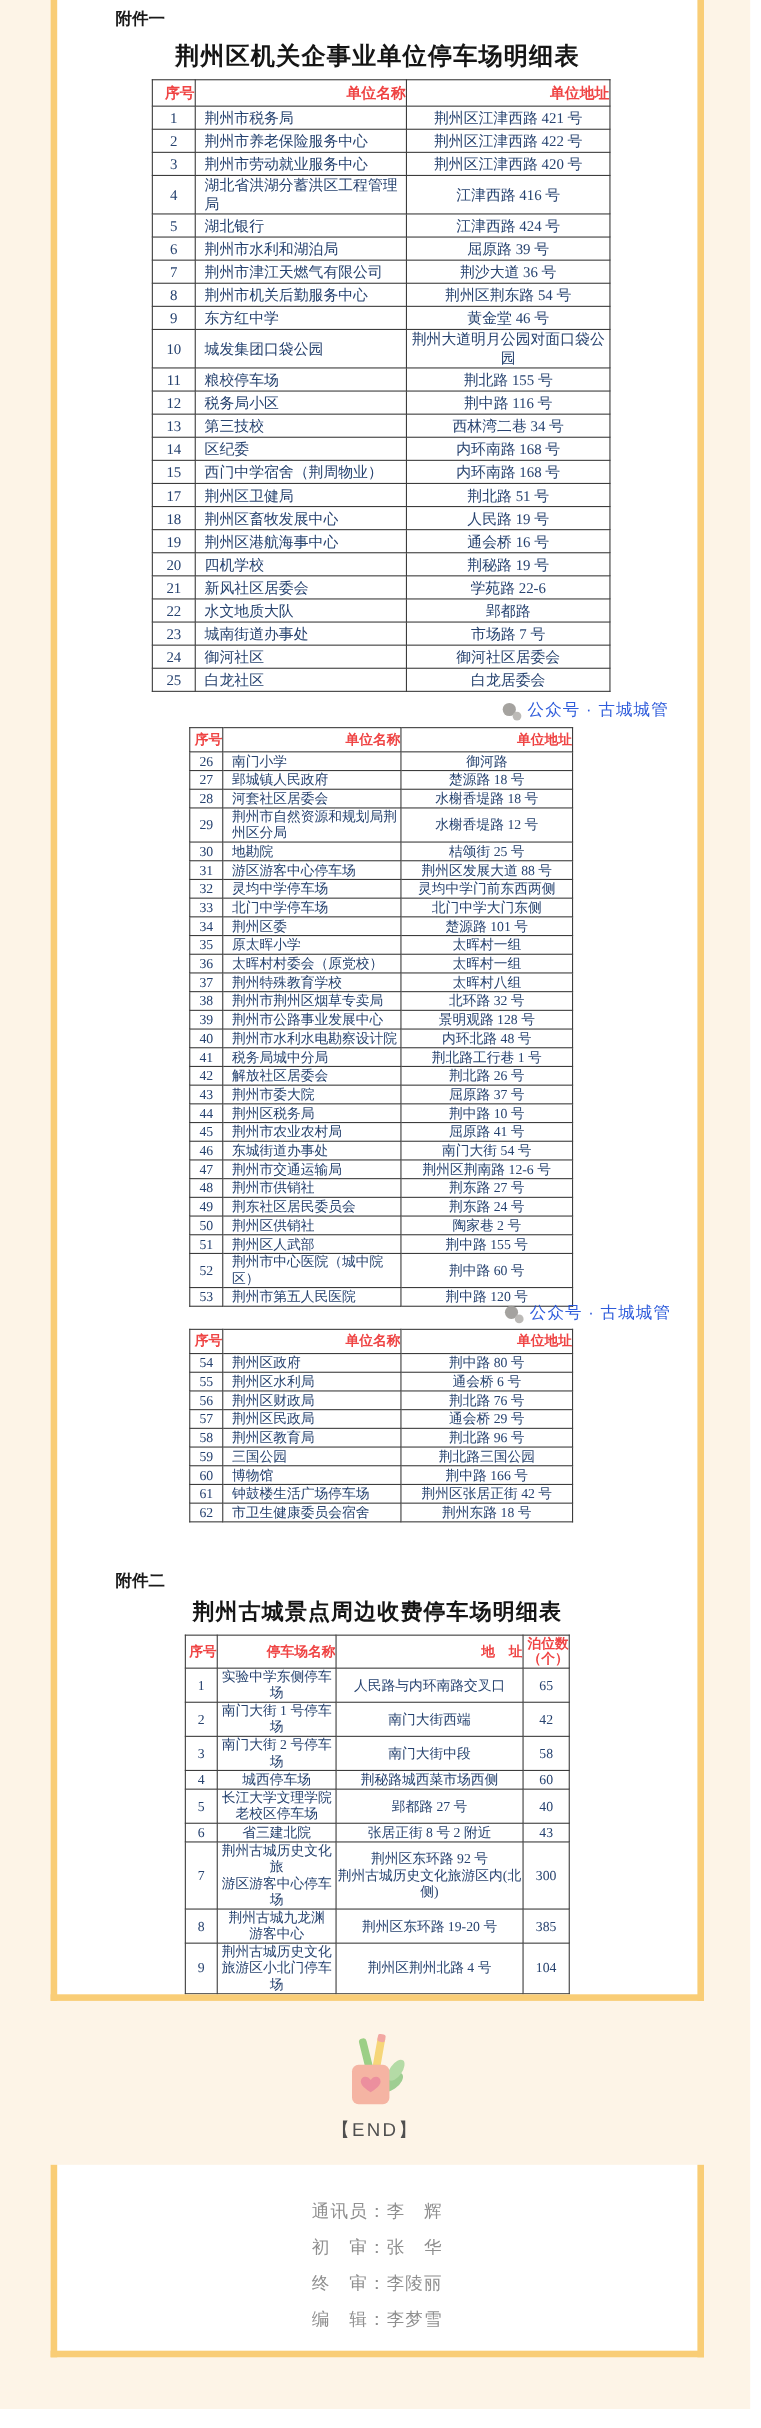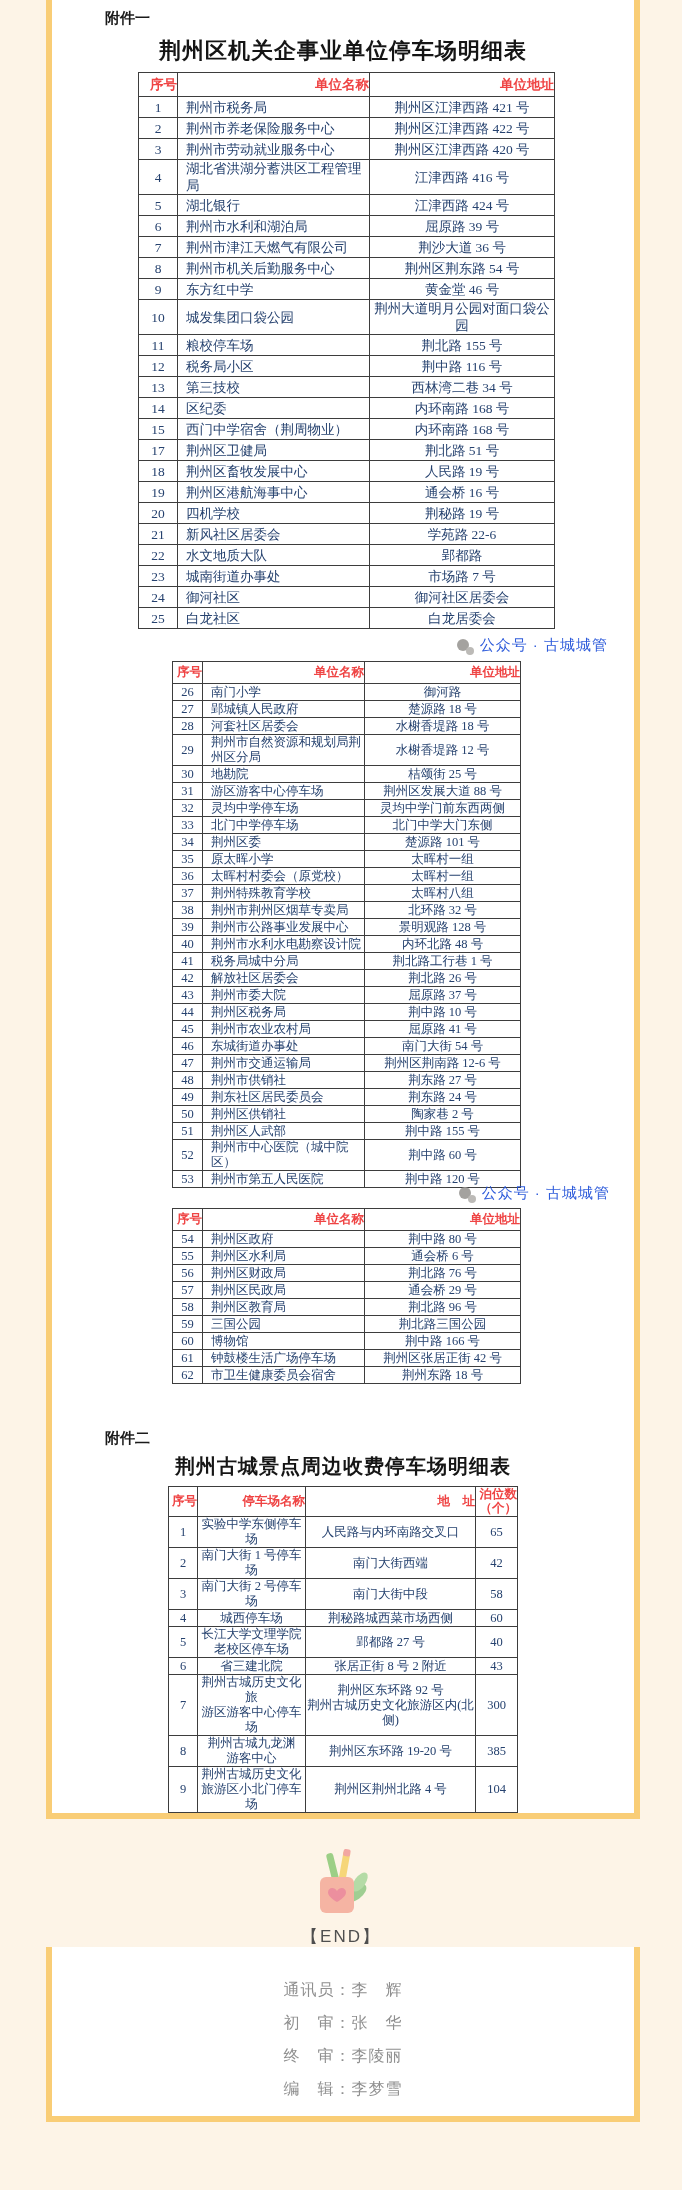--- a/index.html
+++ b/index.html
@@ -79,21 +79,21 @@
   .wm-icon { position:relative; width:17px; height:17px; flex:0 0 auto; }
   .wm-icon::before {
     content:""; position:absolute; left:0; top:1px; width:12px; height:12px;
     border-radius:50%; background:#9d9b97;
   }
   .wm-icon::after {
     content:""; position:absolute; right:0; bottom:0; width:8px; height:8px;
     border-radius:50%; background:#b7b5b1;
   }
 
-  .end-section { height:128px; text-align:center; padding-top:30px; }
+  .end-section { height:149px; text-align:center; padding-top:30px; }
   .end-icon { display:block; margin:0 auto; }
   .end-label {
     margin-top:6px; font-size:17px; color:#4f4f4f; letter-spacing:2px;
     font-family:"Liberation Sans", sans-serif;
   }
 
   .card-footer { height:175px; padding-top:26px; }
   .credits { width:100%; text-align:center; }
   .credits-inner { display:inline-block; text-align:right; }
   .credit-line {

